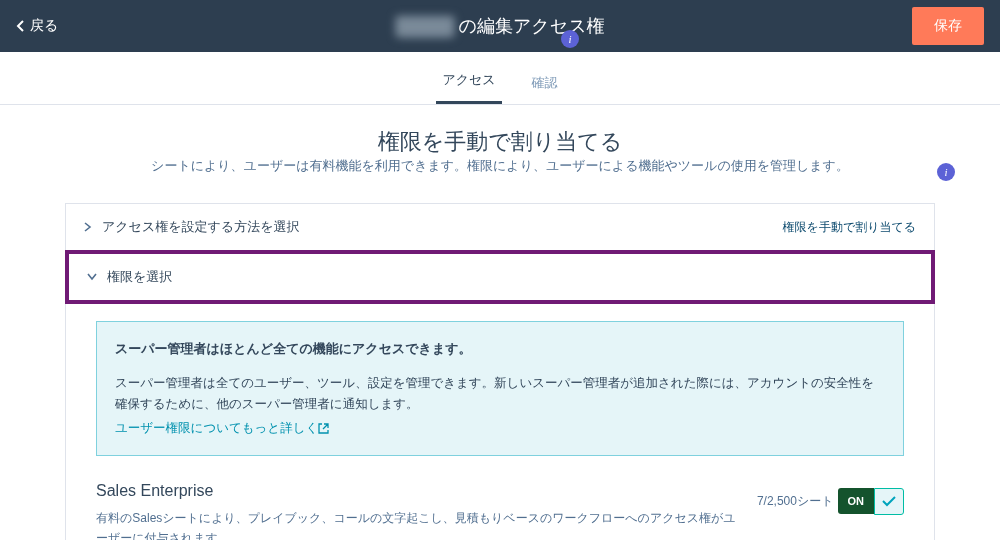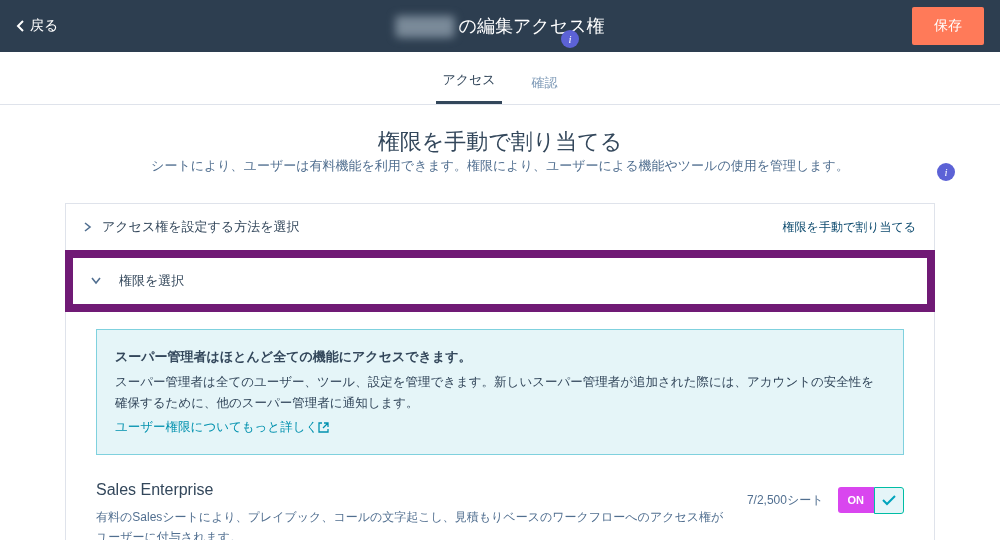--- a/index.html
+++ b/index.html
@@ -17,33 +17,33 @@
   .tab.active { color: #33475b; border-bottom: 3px solid #33475b; font-weight: 500; }
   .headline { text-align: center; margin-top: 22px; font-size: 22px; font-weight: 500; color: #33475b; }
   .subhead { text-align: center; font-size: 13px; color: #516f90; }
   .container { width: 870px; margin: 28px auto 0 auto; border: 1px solid #dfe3eb; position: relative; }
   .section-row { display: flex; align-items: center; padding: 14px 18px; font-size: 13px; }
   .section-row .expand { color: #33475b; margin-right: 10px; display: inline-flex; }
   .section-row .title { color: #33475b; }
   .section-row .spacer { flex: 1; }
   .section-row .link { color: #0c4a6e; font-size: 12px; cursor: pointer; }
   .section-row.top { border-bottom: 1px solid #dfe3eb; }
-  .section-row.selected { border: 8px solid #701a75; margin: -1px; gap: 8px; }
+  .section-row.selected { border: 4px solid #701a75; margin: -1px; }
   .inner { padding: 18px 30px 10px 30px; }
   .callout { background: #e5f5f8; border: 1px solid #7fd1de; padding: 16px 18px; font-size: 12.5px; line-height: 1.7; color: #33475b; }
-  .callout .strong { font-weight: 600; font-size: 13px; display: block; margin-bottom: 4px; }
+  .callout .strong { font-weight: 600; font-size: 13px; display: block; margin-bottom: 13px; }
   .callout a { color: #0091ae; text-decoration: none; display: inline-flex; align-items: center; margin-top: 2px; }
   .feature { display: flex; align-items: flex-start; margin-top: 26px; gap: 16px; }
   .feature .left { flex: 1; }
   .feature .name { font-size: 16px; font-weight: 400; color: #33475b; margin-bottom: 8px; }
   .feature .desc { font-size: 12px; color: #516f90; line-height: 1.7; }
-  .feature .right { display: flex; align-items: center; gap: 14px; padding-top: 6px; }
+  .feature .right { display: flex; align-items: center; gap: 4px; padding-top: 6px; }
   .seats { font-size: 12px; color: #516f90; white-space: nowrap; }
   .toggle-wrap { display: flex; align-items: center; gap: 0; }
-  .toggle-label { background: #d946ef; color: #fff; font-size: 11px; font-weight: 600; padding: 7px 10px; border-radius: 3px 0 0 3px; }
+  .toggle-label { background: #14532d; color: #fff; font-size: 11px; font-weight: 600; padding: 7px 10px; border-radius: 3px 0 0 3px; }
   .toggle-check { width: 30px; height: 27px; background: #e5f5f8; border: 1px solid #00bda5; border-radius: 0 3px 3px 0; display: flex; align-items: center; justify-content: center; color: #00a4bd; }
   svg { display: block; }
 </style>
 </head>
 <body>
 
 <div class="topbar">
   <div class="back">
     <svg width="10" height="12" viewBox="0 0 10 12">
         <path d="M7 1 L2 6 L7 11" stroke="#fff" stroke-width="2" fill="none"></path>

